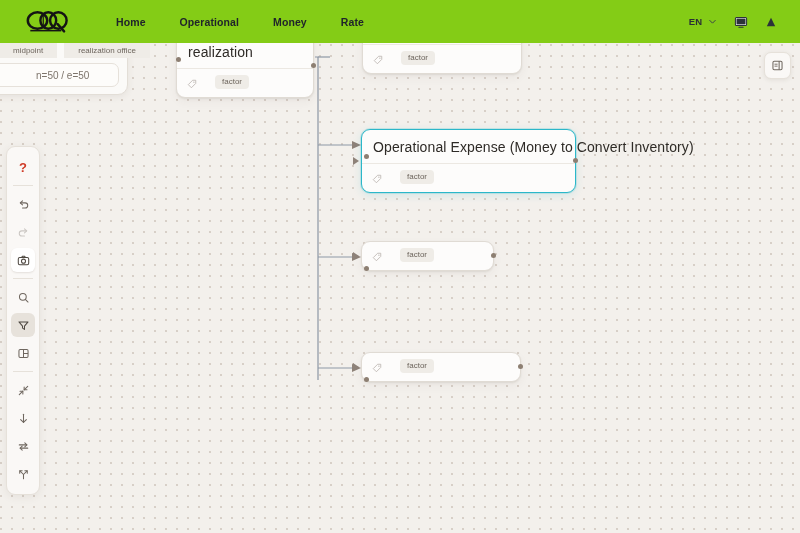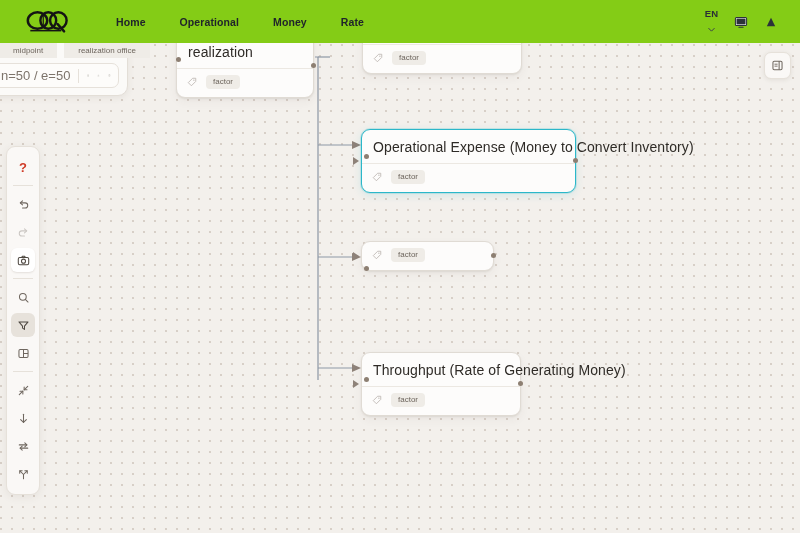--- a/index.html
+++ b/index.html
@@ -33,21 +33,21 @@
   }
   .node-title {
     font-size: 14px;
     font-weight: normal;
     color: #2f2b27;
     padding: 9px 3px 8px 11px;
     letter-spacing: 0.1px;
     white-space: nowrap;
     border-bottom: 1px solid #ece8e2;
   }
-  .node-body { padding: 6px 10px 8px 10px; display: flex; align-items: center; gap: 9px; }
+  .node-body { padding: 6px 10px 8px 10px; display: flex; align-items: flex-end; gap: 18px; }
   .tag-icon { width: 10px; height: 10px; flex: 0 0 auto; opacity: 0.55; }
   .tag {
     font-size: 8px; color: #6d6season; color: #6d655d;
     background: #efece7;
     border-radius: 4px;
     padding: 2.5px 7px 3px 7px;
     line-height: 1;
     white-space: nowrap;
   }
   .node.selected {
@@ -79,21 +79,21 @@
   .logo { margin-left: 26px; width: 46px; height: 26px; }
   .nav { display: flex; gap: 34px; margin-left: 44px; }
   .nav-item {
     font-size: 10.5px; font-weight: bold; color: #20242b;
     cursor: pointer; letter-spacing: 0.1px;
   }
   .header-right {
     margin-left: auto; margin-right: 22px;
     display: flex; align-items: center; gap: 16px;
   }
-  .lang { display: flex; align-items: center; gap: 5px; cursor: pointer; flex-direction: column; }
+  .lang { display: flex; align-items: center; gap: 5px; cursor: pointer; }
   .lang-label { font-size: 9.5px; font-weight: bold; color: #2a2f36; }
   .hicon { width: 14px; height: 14px; cursor: pointer; }
 
   
   .stats-panel {
     position: absolute; left: -16px; top: 36px; width: 144px;
     background: #fbfaf8;
     border: 1px solid #e3ded7;
     border-radius: 10px;
     box-shadow: 0 2px 7px rgba(80,65,50,0.08);
@@ -103,21 +103,21 @@
   .stats-chips { display: flex; gap: 7px; padding: 0 4px 5px 6px; }
   .stats-chip {
     font-size: 8px; color: #6d655d; background: #efece7;
     border-radius: 0; padding: 3px 14px; white-space: nowrap;
   }
   .stats-row {
     display: flex; align-items: center; gap: 8px;
     border: 1px solid #e6e1da; border-radius: 7px;
     padding: 4px 7px; background: #fdfcfa;
   }
-  .stats-count { font-size: 13px; color: #7d746b; white-space: nowrap; }
+  .stats-count { font-size: 10px; color: #7d746b; white-space: nowrap; padding-left: 35px; }
   .stats-sep { width: 1px; height: 14px; background: #e6e1da; }
   .stats-btn { width: 13px; height: 13px; cursor: pointer; opacity: 0.75; }
 
   
   .toolbar {
     position: absolute; left: 6px; top: 146px; width: 34px;
     background: #faf8f6;
     border: 1px solid #e6e1da;
     border-radius: 9px;
     box-shadow: 0 2px 8px rgba(80,65,50,0.08);
@@ -217,21 +217,20 @@
           <circle cx="11" cy="5" r="1.1" fill="#8a8078"></circle>
         </svg>
         <span class="tag">factor</span>
       </div>
       <div class="arrow-in"></div>
       <div class="handle right"></div>
       <div class="handle" style="left:2px; top:24px;"></div>
     </div>
 
     <div class="node" style="left:361px; top:352px; width:160px;">
-      <div class="node-title">Throughput (Rate of Generating Money)</div>
       <div class="node-body">
         <svg class="tag-icon" viewBox="0 0 16 16">
           <path d="M2 9 L7 14 L14 7 L14 2 L9 2 Z" fill="none" stroke="#8a8078" stroke-width="1.4"></path>
           <circle cx="11" cy="5" r="1.1" fill="#8a8078"></circle>
         </svg>
         <span class="tag">factor</span>
       </div>
       <div class="arrow-in"></div>
       <div class="handle right"></div>
       <div class="handle" style="left:2px; top:24px;"></div>

